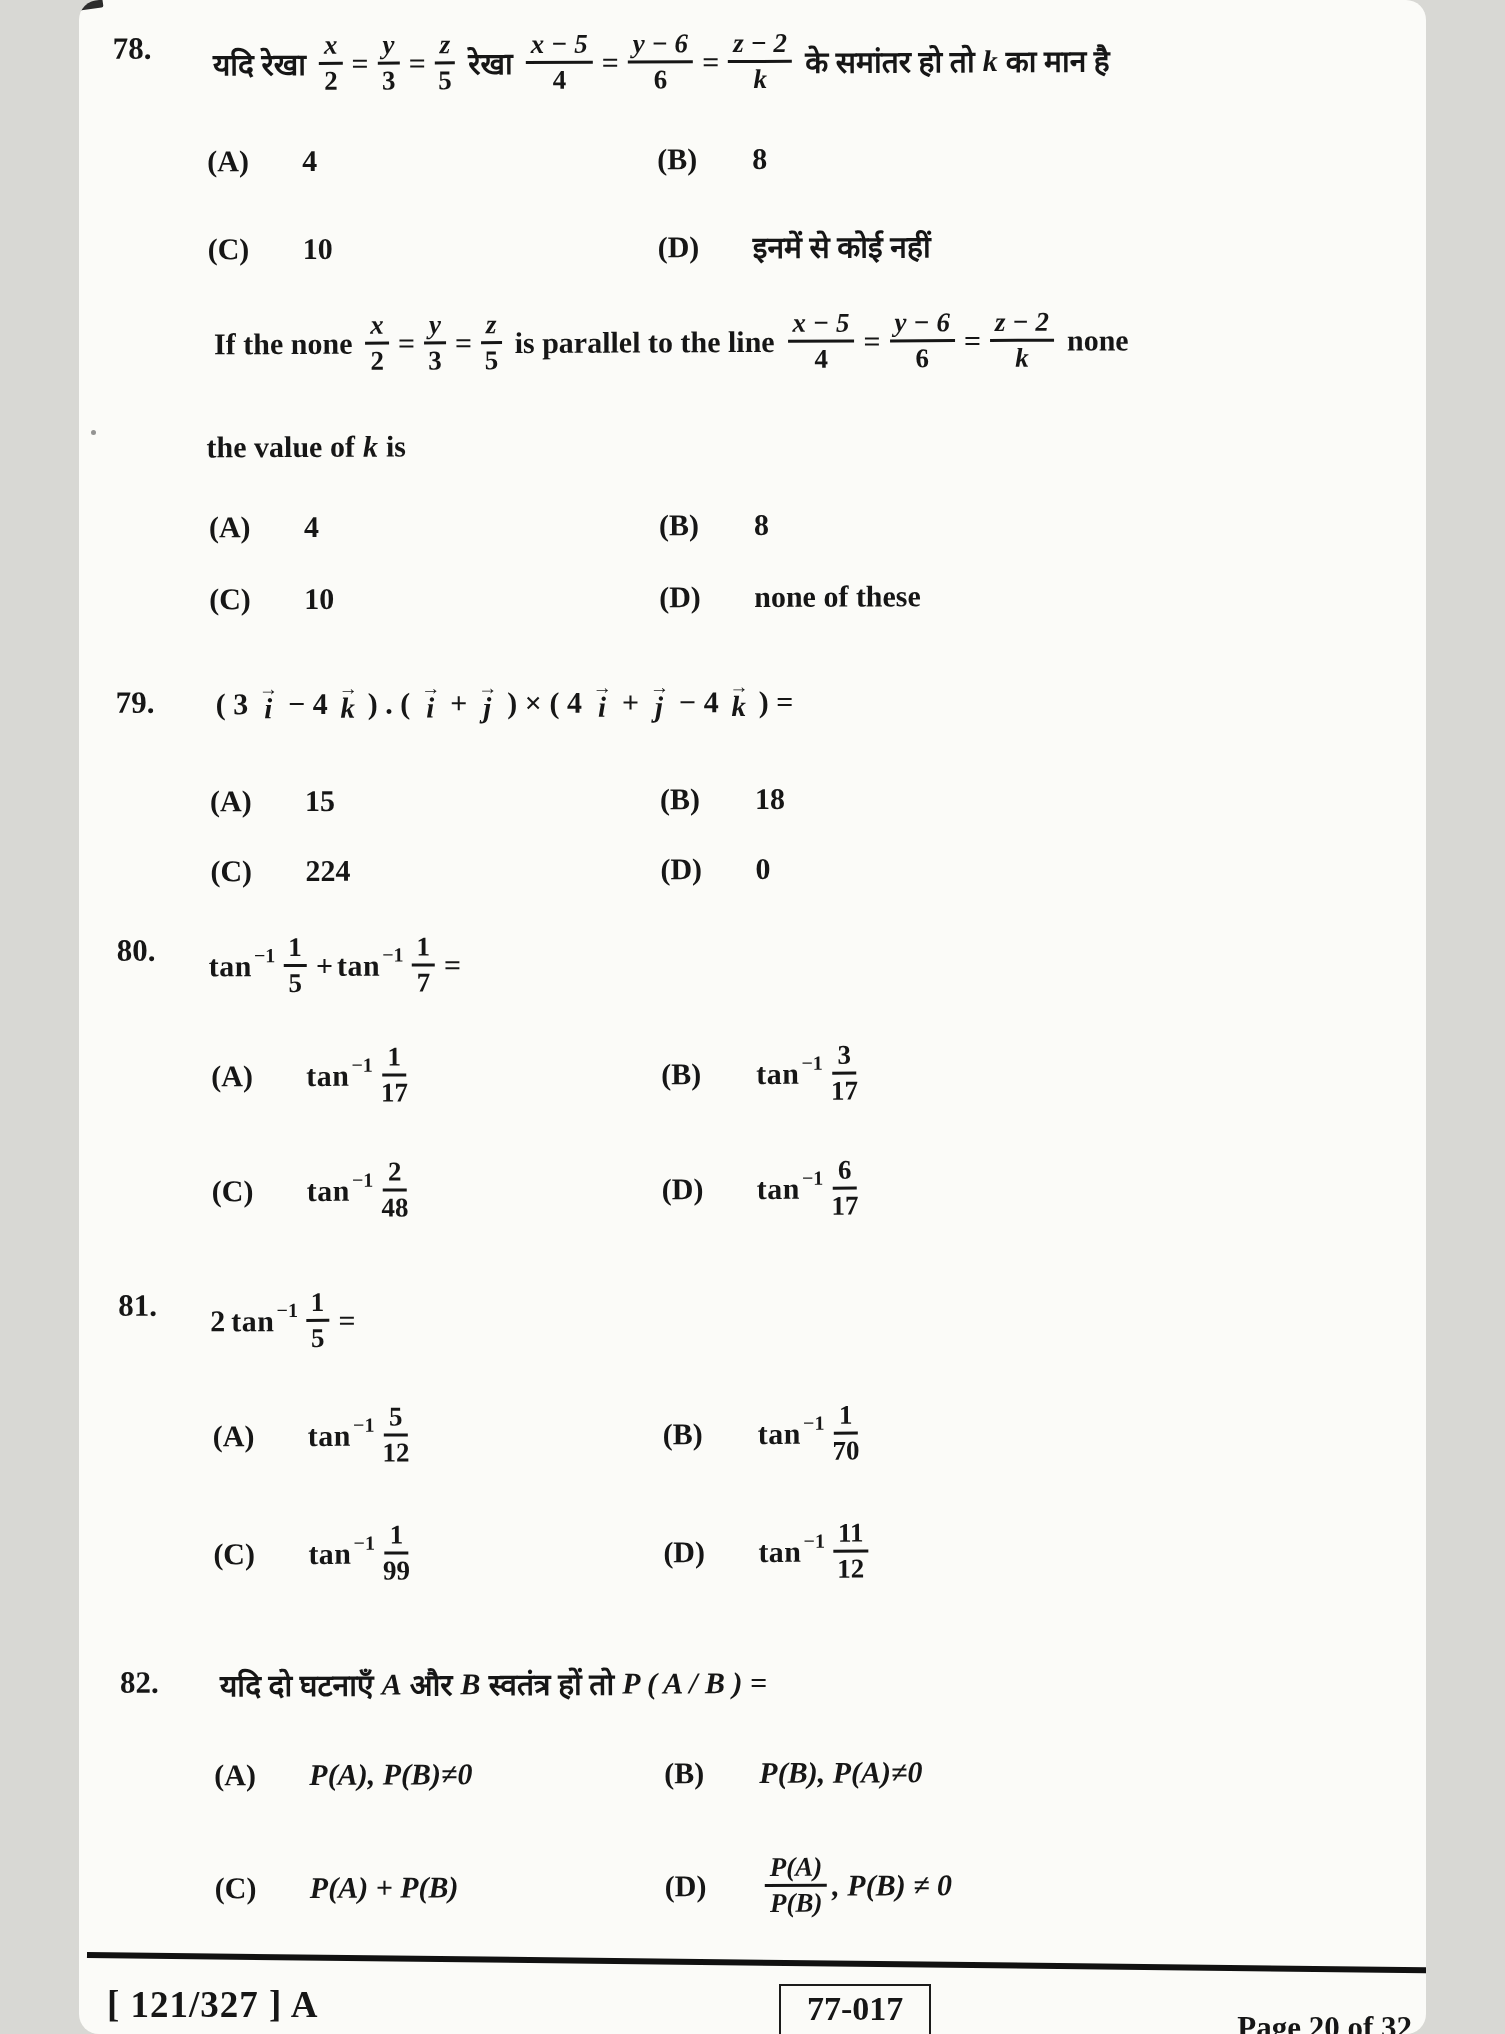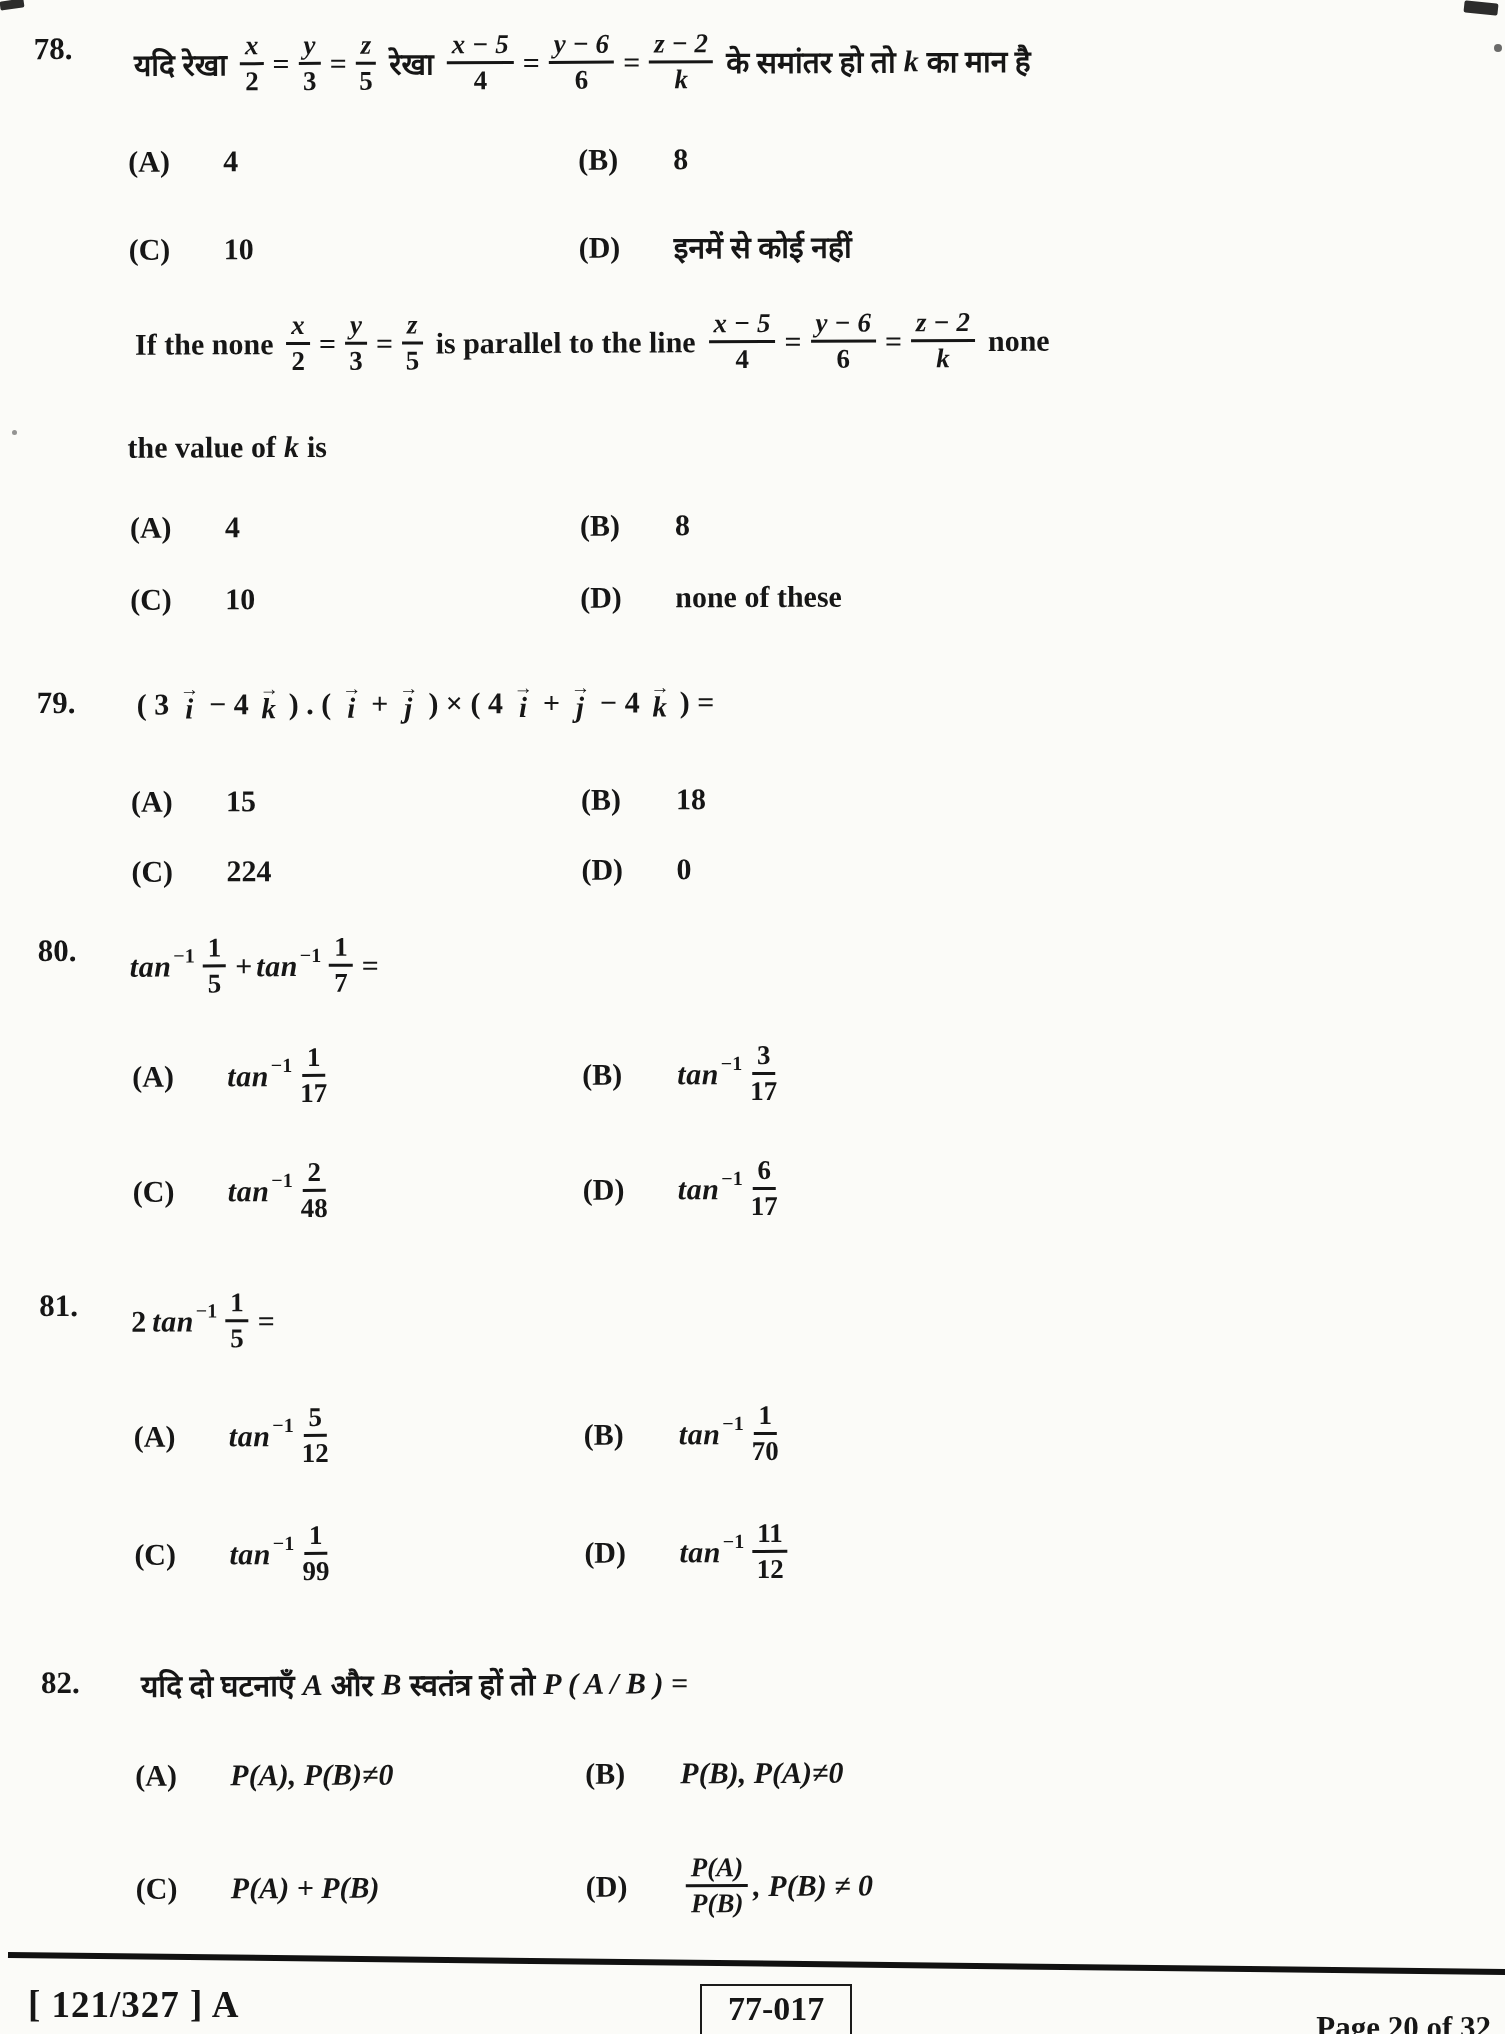--- a/index.html
+++ b/index.html
@@ -1,45 +1,46 @@
 <!DOCTYPE html>
 <html><head>
 <meta charset="utf-8">
 <style>
   html,body { margin:0; padding:0; background:#d8d8d4; }
   .page {
     position:relative;
-    width:1505px; height:2034px;
+    width:1347px; height:2034px;
     margin:0 auto;
     background:#fbfbf8;
     overflow:hidden;
     font-family:"Liberation Serif","DejaVu Serif",serif;
     color:#161616;
     font-weight:700;
+    border-radius:20px;
   }
   .content { position:absolute; inset:0; transform:rotate(-0.25deg); }
   .abs { position:absolute; left:0; right:0; }
   .qnum  { position:absolute; left:38px; width:80px; font-size:31px; }
   .qbody { position:absolute; left:130px; display:inline-flex; align-items:center; white-space:nowrap; font-size:30px; }
   .tx { margin:0 8px; }
   .it { font-style:italic; }
 
   
   .frac { display:inline-flex; flex-direction:column; align-items:center; font-size:27px; line-height:1.15; margin:0 5px; vertical-align:middle; }
   .frac .num { border-bottom:3px solid #161616; padding:0 5px 1px; }
   .frac .den { padding-top:1px; }
   .mo { margin:0 4px; }
 
   
   .vec { display:inline-flex; flex-direction:column; align-items:center; margin:0 3px; line-height:1; }
   .vec .arr { font-size:19px; line-height:.55; letter-spacing:-1px; }
   .vec .ltr { font-style:italic; font-size:29px; }
 
   sup.msup { font-size:20px; line-height:0; position:relative; top:-11px; margin:0 3px 0 2px; }
-  .fname { letter-spacing:.5px;font-style:italic; }
+  .fname { letter-spacing:.5px; }
 
   
   .opts {
     position:absolute; left:132px; width:1280px;
     display:grid; grid-template-columns:95px 355px 95px auto;
     align-items:center; font-size:30px;
   }
   .oval { display:inline-flex; align-items:center; white-space:nowrap; }
 
   

